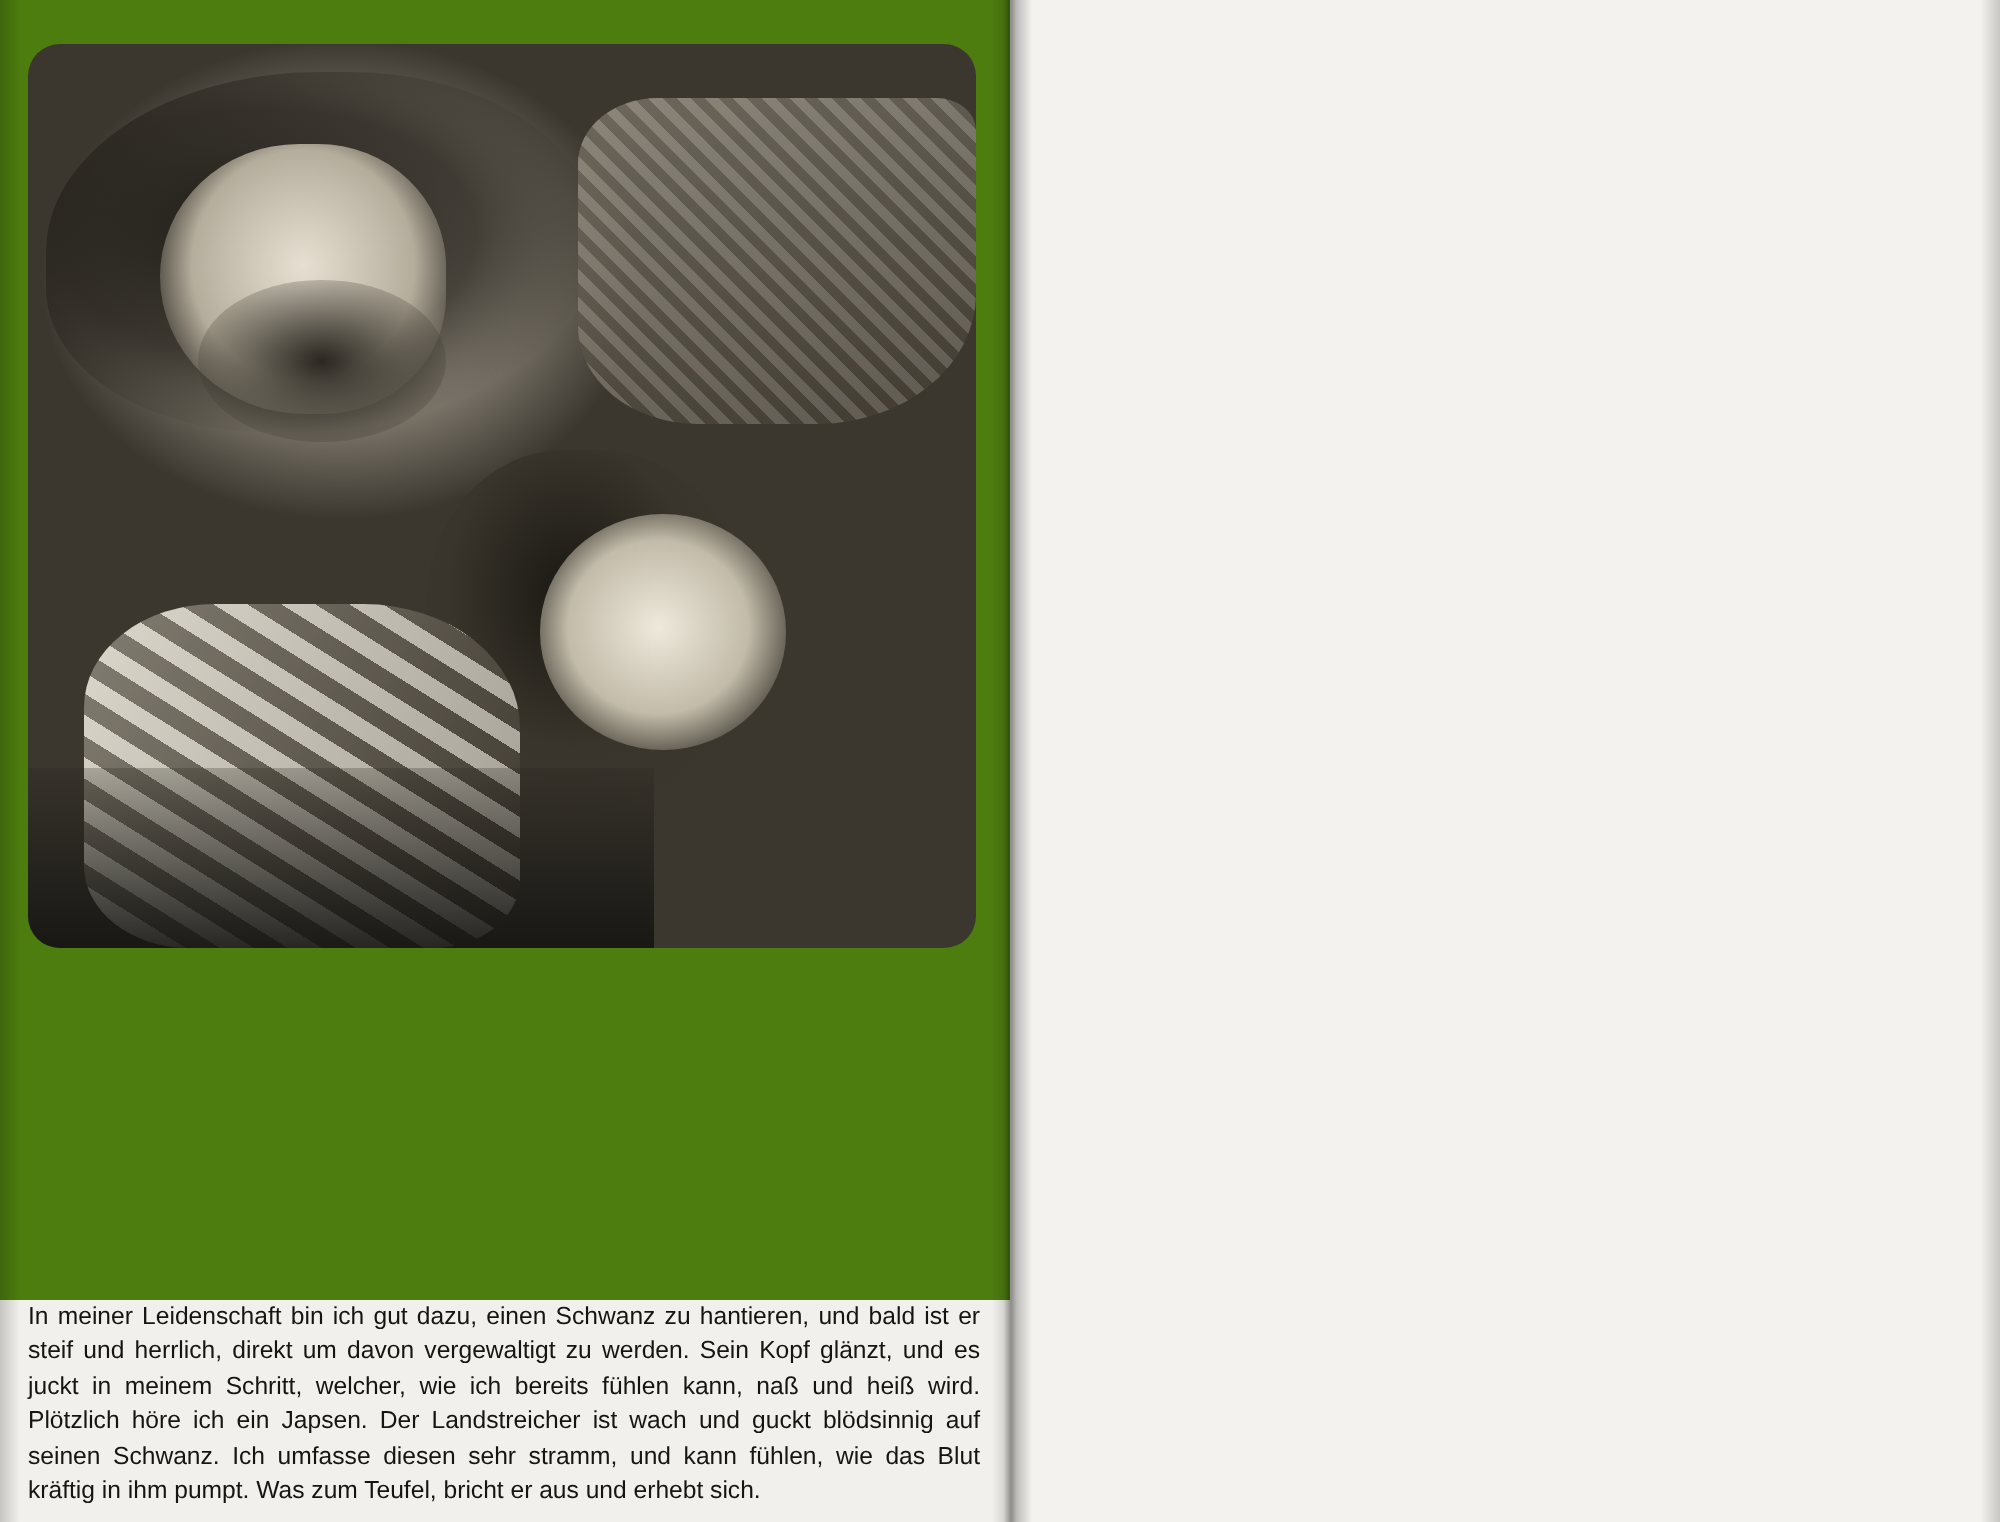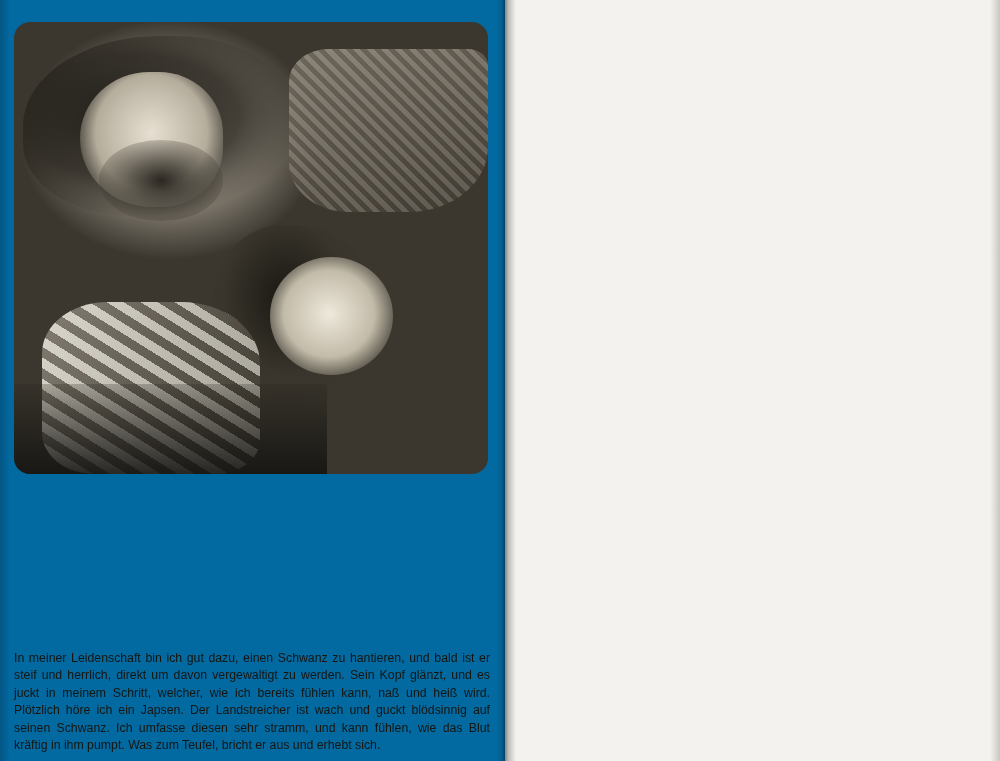--- a/index.html
+++ b/index.html
@@ -19,22 +19,22 @@
   .spread {
     position: absolute;
     inset: 0;
     background: #f2f0ec;
   }
 
   
   .page-left {
     position: absolute;
     left: 0; top: 0;
-    width: 505px; height: 761px;
-    background: #0369a1;
+    width: 505px; height: 650px;
+    background: #4d7c0f;
   }
   .page-right {
     position: absolute;
     left: 505px; top: 0;
     width: 495px; height: 761px;
     background: #f4f2ee;
   }
   .gutter {
     position: absolute;
     left: 496px; top: 0;

